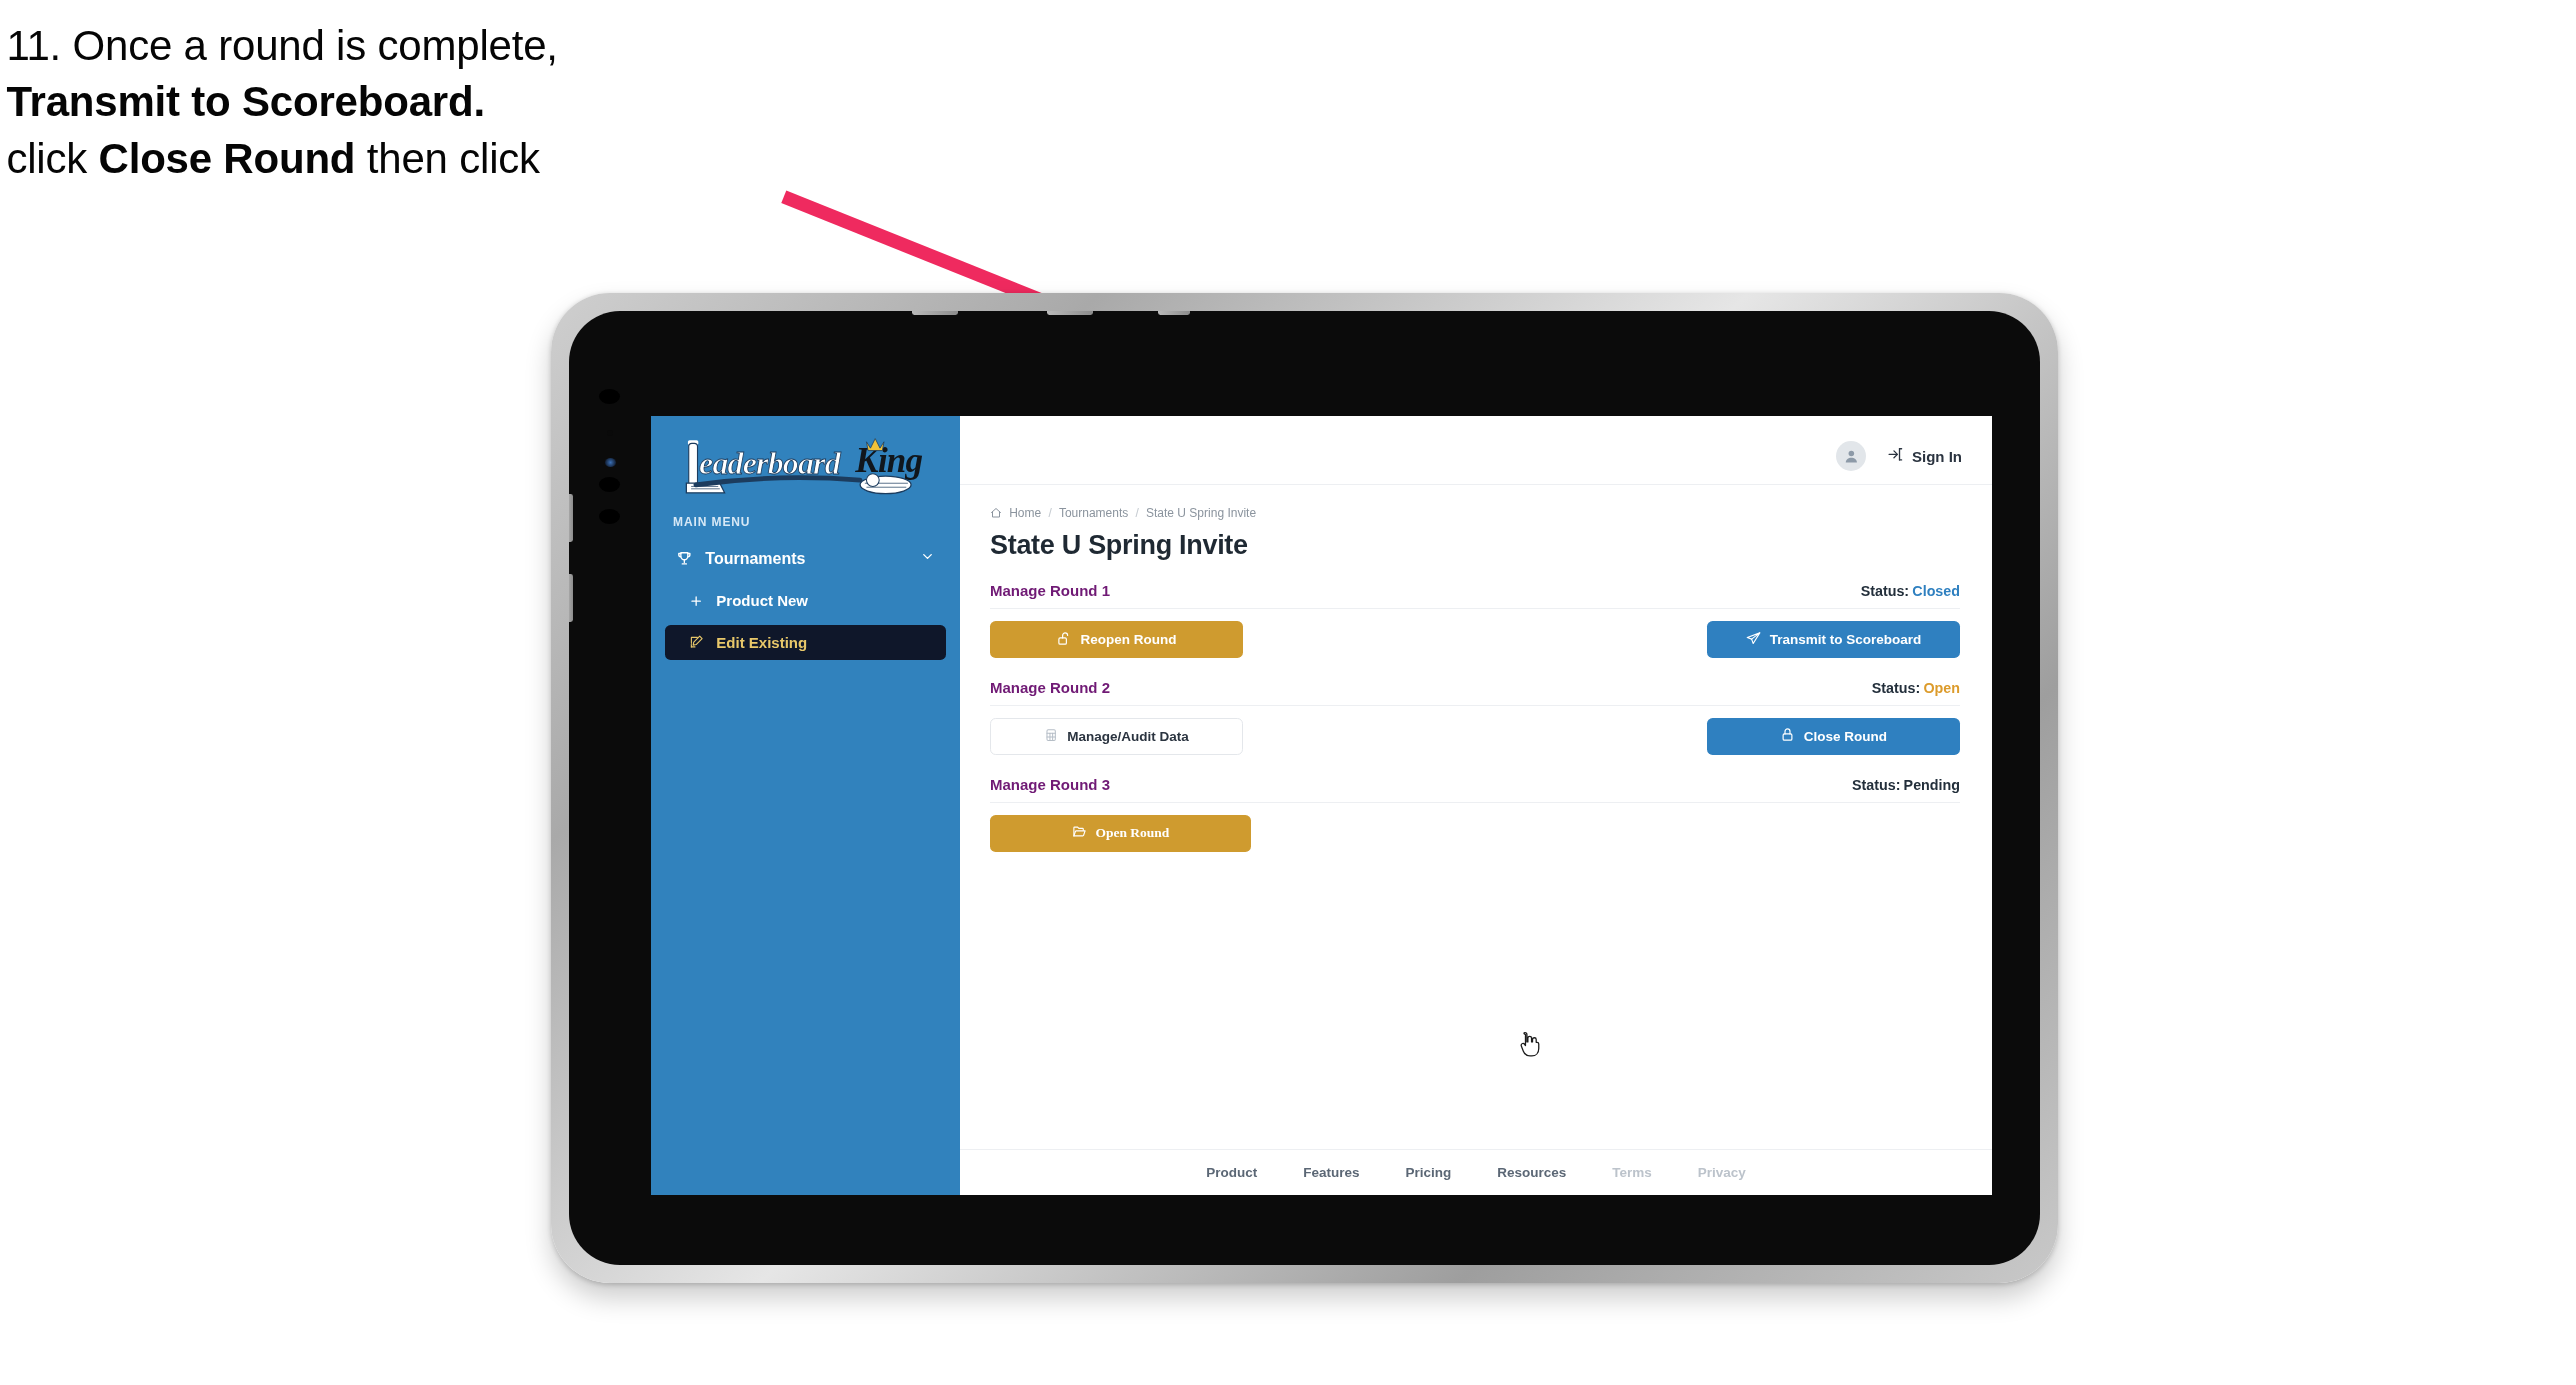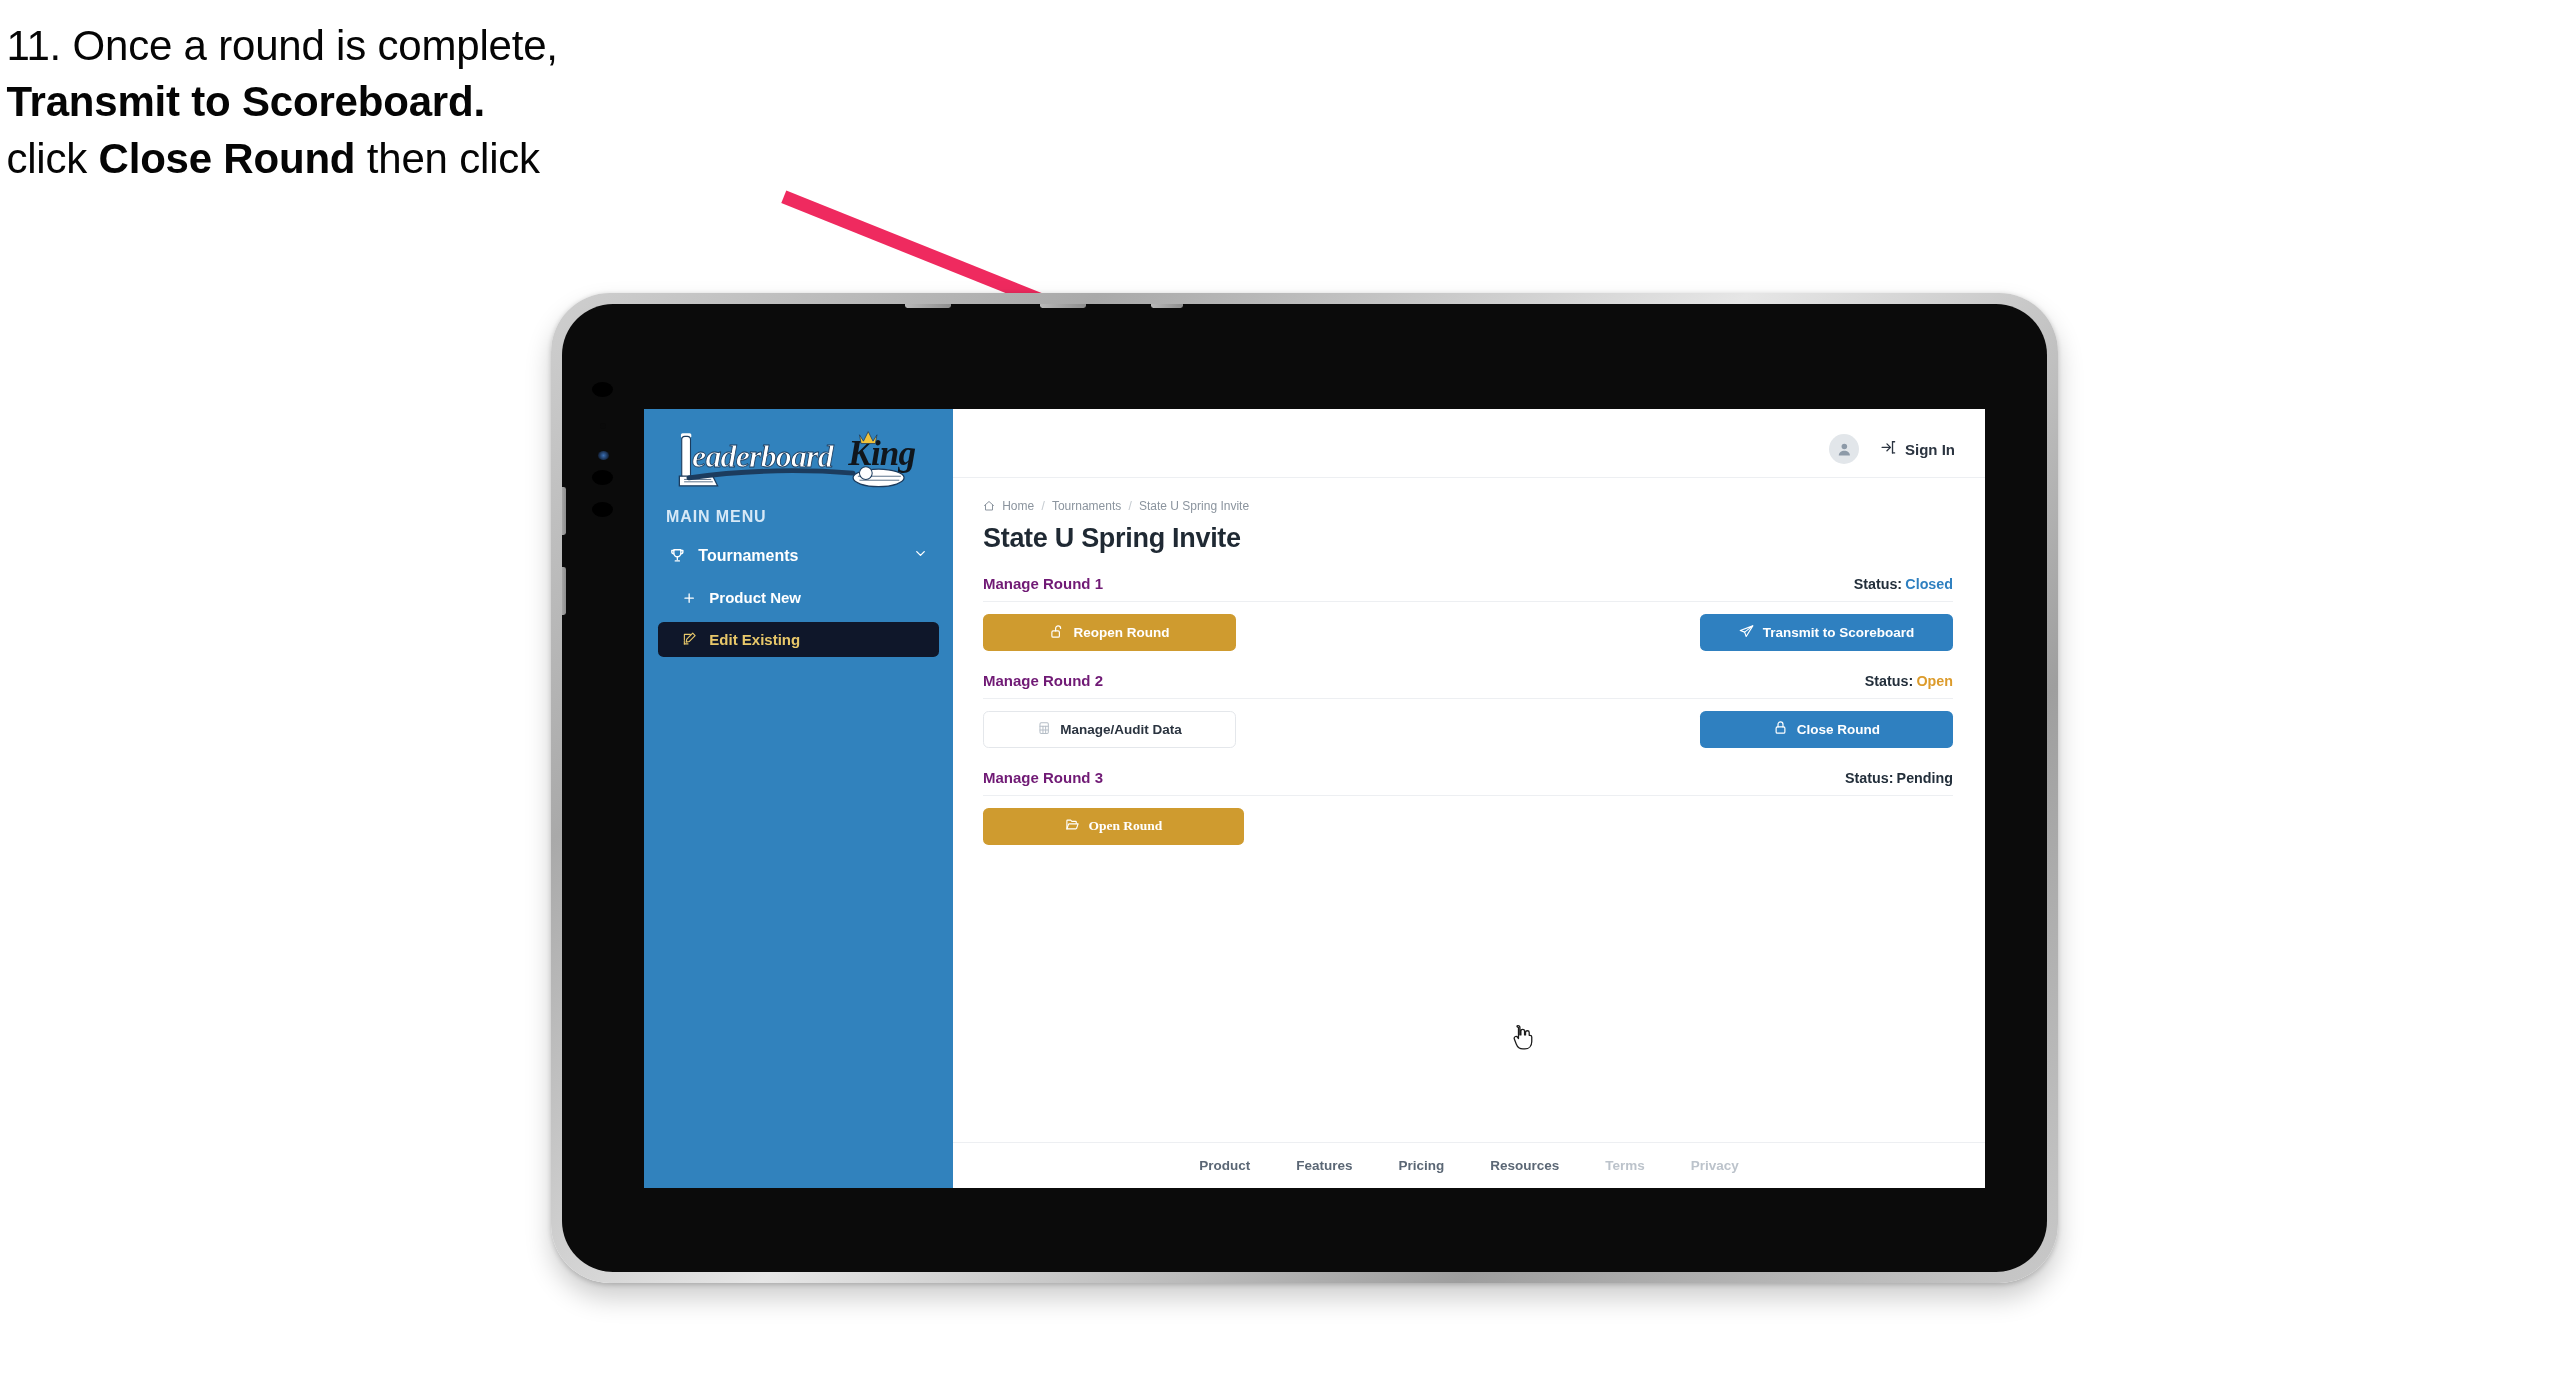--- a/index.html
+++ b/index.html
@@ -30,21 +30,21 @@
     pointer-events: none;
   }
 
   
   .tablet {
     position: absolute;
     left: 551px; top: 293px;
     width: 1507px; height: 990px;
     border-radius: 59px;
     background: linear-gradient(135deg,#cfcfcf 0%,#a9a9a9 22%,#e6e6e6 48%,#9e9e9e 76%,#c9c9c9 100%);
-    padding: 11px;
+    padding: 18px;
     box-shadow: 0 14.3px 27px rgba(0,0,0,.20), 0 1.6px 4.8px rgba(0,0,0,.18);
   }
   .tablet-body {
     width: 100%; height: 100%;
     border-radius: 51px;
     background: #0b0b0b;
     position: relative;
     overflow: hidden;
   }
   .side-btn {
@@ -92,21 +92,21 @@
     flex-shrink: 0;
     position: relative;
   }
   .logo-wrap {
     padding: 16px 0 0 21px;
     height: 89px;
   }
   .logo-svg { display: block; }
   .menu-label {
     margin: 9.6px 0 0 22px;
-    font-size: 16px;
+    font-size: 12px;
     font-weight: 700;
     letter-spacing: 0.9px;
     color: #d6e8f6;
   }
   .nav-item {
     display: flex; align-items: center;
     margin: 12.7px 14.3px 0 14.3px;
     padding: 8px 11px;
     border-radius: 5.6px;
     color: #ffffff;

